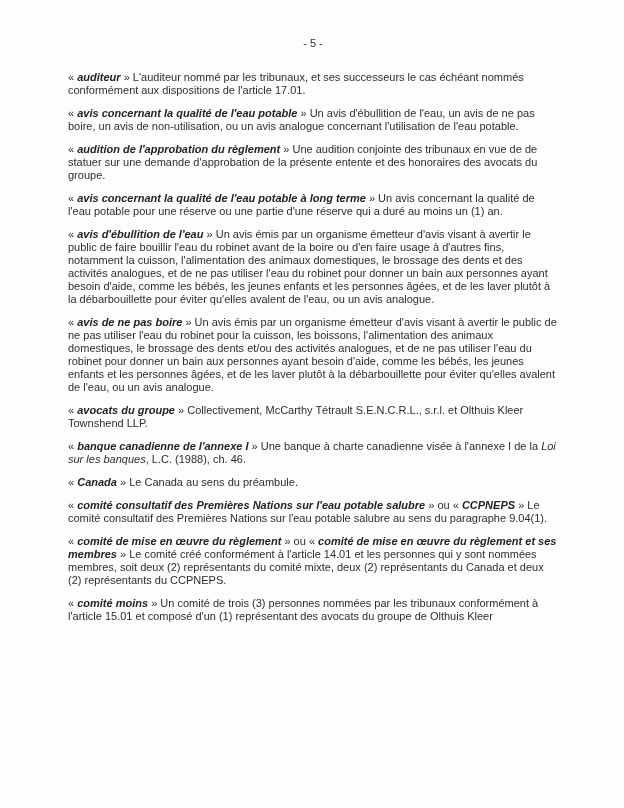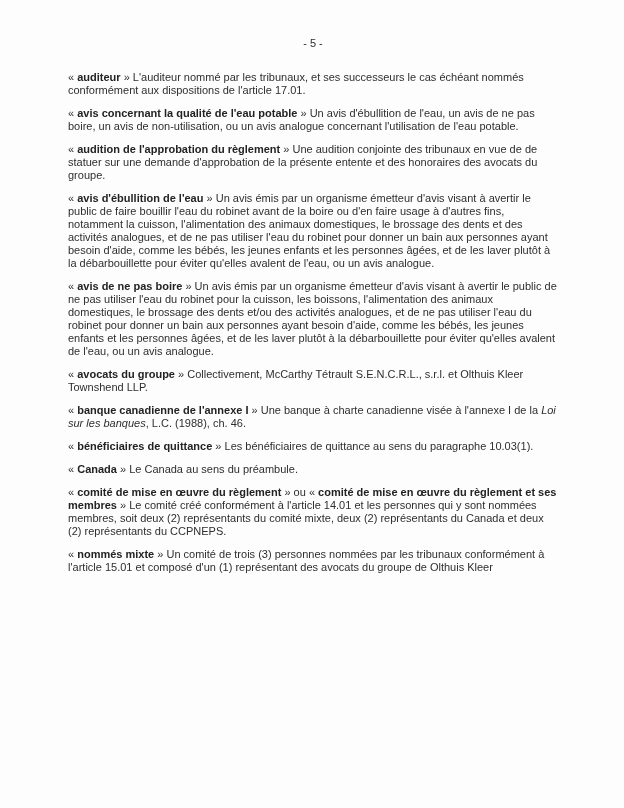--- a/index.html
+++ b/index.html
@@ -33,35 +33,36 @@
     left: 68px;
     width: 491px;
     font-size: 11px;
     line-height: 13px;
     text-align: left;
   }
   p.para {
     margin: 0 0 10px 0;
     padding: 0;
   }
-  .seg-bold   { font-weight: 700; color: #232323; }
+  .seg-bold   { font-weight: 700; color: #232323; font-style: italic; }
   .seg-italic { font-style: italic; }
   .seg-normal { font-weight: 400; }
 </style>
 </head>
 <body>
 
 <div class="page">
   <div class="page-number">- 5 -</div>
   <div class="content">
       <p class="para"><span class="seg-normal">« </span><span class="seg-bold">auditeur</span><span class="seg-normal"> » L'auditeur nommé par les tribunaux, et ses successeurs le cas échéant nommés conformément aux dispositions de l'article 17.01.</span></p>
       <p class="para"><span class="seg-normal">« </span><span class="seg-bold">avis concernant la qualité de l'eau potable</span><span class="seg-normal"> » Un avis d'ébullition de l'eau, un avis de ne pas boire, un avis de non-utilisation, ou un avis analogue concernant l'utilisation de l'eau potable.</span></p>
       <p class="para"><span class="seg-normal">« </span><span class="seg-bold">audition de l'approbation du règlement</span><span class="seg-normal"> » Une audition conjointe des tribunaux en vue de de statuer sur une demande d'approbation de la présente entente et des honoraires des avocats du groupe.</span></p>
+      <p class="para"><span class="seg-normal">« </span><span class="seg-bold">avis concernant la qualité de l'eau potable à long terme</span><span class="seg-normal"> » Un avis concernant la qualité de l'eau potable pour une réserve ou une partie d'une réserve qui a duré au moins un (1) an.</span></p>
       <p class="para"><span class="seg-normal">« </span><span class="seg-bold">avis d'ébullition de l'eau</span><span class="seg-normal"> » Un avis émis par un organisme émetteur d'avis visant à avertir le public de faire bouillir l'eau du robinet avant de la boire ou d'en faire usage à d'autres fins, notamment la cuisson, l'alimentation des animaux domestiques, le brossage des dents et des activités analogues, et de ne pas utiliser l'eau du robinet pour donner un bain aux personnes ayant besoin d'aide, comme les bébés, les jeunes enfants et les personnes âgées, et de les laver plutôt à la débarbouillette pour éviter qu'elles avalent de l'eau, ou un avis analogue.</span></p>
       <p class="para"><span class="seg-normal">« </span><span class="seg-bold">avis de ne pas boire</span><span class="seg-normal"> » Un avis émis par un organisme émetteur d'avis visant à avertir le public de ne pas utiliser l'eau du robinet pour la cuisson, les boissons, l'alimentation des animaux domestiques, le brossage des dents et/ou des activités analogues, et de ne pas utiliser l'eau du robinet pour donner un bain aux personnes ayant besoin d'aide, comme les bébés, les jeunes enfants et les personnes âgées, et de les laver plutôt à la débarbouillette pour éviter qu'elles avalent de l'eau, ou un avis analogue.</span></p>
       <p class="para"><span class="seg-normal">« </span><span class="seg-bold">avocats du groupe</span><span class="seg-normal"> » Collectivement, McCarthy Tétrault S.E.N.C.R.L., s.r.l. et Olthuis Kleer Townshend LLP.</span></p>
       <p class="para"><span class="seg-normal">« </span><span class="seg-bold">banque canadienne de l'annexe I</span><span class="seg-normal"> » Une banque à charte canadienne visée à l'annexe I de la </span><span class="seg-italic">Loi sur les banques</span><span class="seg-normal">, L.C. (1988), ch. 46.</span></p>
-      <p class="para"><span class="seg-normal">« </span><span class="seg-bold">bénéficiaires de quittance</span><span class="seg-normal"> » Les bénéficiaires de quittance au sens du paragraphe 10.03(1).</span></p>
       <p class="para"><span class="seg-normal">« </span><span class="seg-bold">Canada</span><span class="seg-normal"> » Le Canada au sens du préambule.</span></p>
+      <p class="para"><span class="seg-normal">« </span><span class="seg-bold">comité consultatif des Premières Nations sur l'eau potable salubre</span><span class="seg-normal"> » ou « </span><span class="seg-bold">CCPNEPS</span><span class="seg-normal"> » Le comité consultatif des Premières Nations sur l'eau potable salubre au sens du paragraphe 9.04(1).</span></p>
       <p class="para"><span class="seg-normal">« </span><span class="seg-bold">comité de mise en œuvre du règlement</span><span class="seg-normal"> » ou « </span><span class="seg-bold">comité de mise en œuvre du règlement et ses membres</span><span class="seg-normal"> » Le comité créé conformément à l'article 14.01 et les personnes qui y sont nommées membres, soit deux (2) représentants du comité mixte, deux (2) représentants du Canada et deux (2) représentants du CCPNEPS.</span></p>
-      <p class="para"><span class="seg-normal">« </span><span class="seg-bold">nommés mixte</span><span class="seg-normal"> » Un comité de trois (3) personnes nommées par les tribunaux conformément à l'article 15.01 et composé d'un (1) représentant des avocats du groupe de Olthuis Kleer</span></p>
+      <p class="para"><span class="seg-normal">« </span><span class="seg-bold">comité moins</span><span class="seg-normal"> » Un comité de trois (3) personnes nommées par les tribunaux conformément à l'article 15.01 et composé d'un (1) représentant des avocats du groupe de Olthuis Kleer</span></p>
     </div>
 </div>
 
 </body></html>

